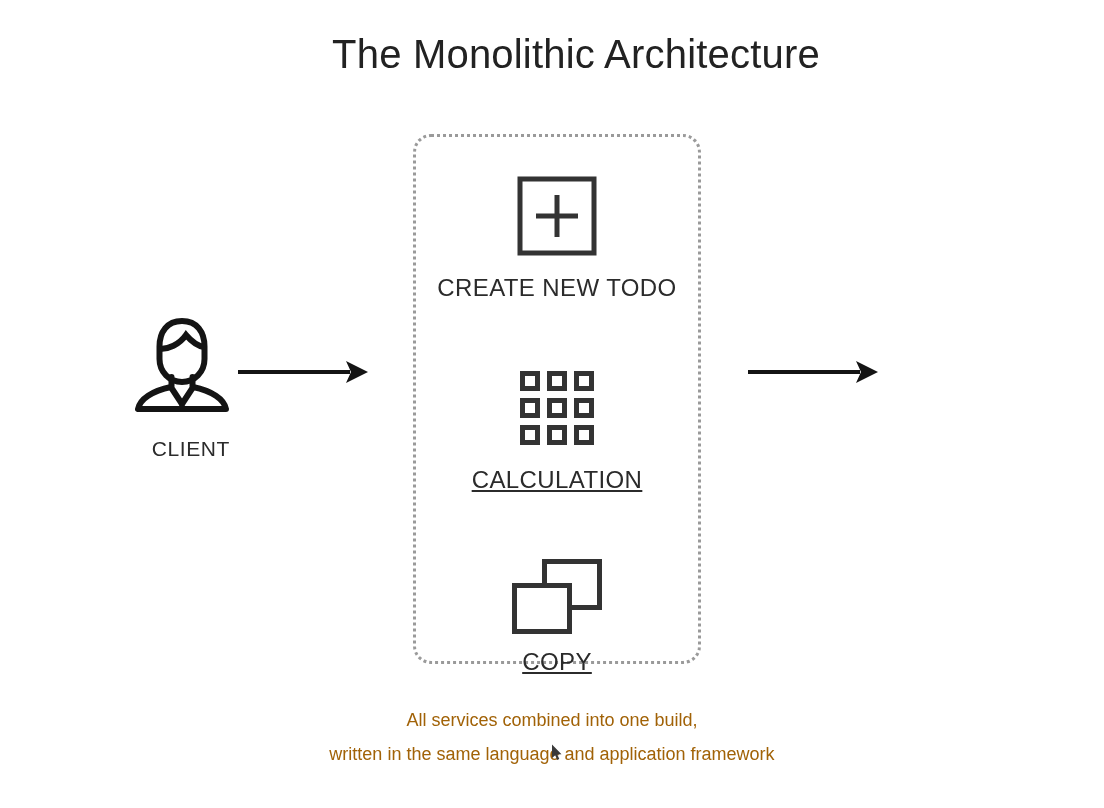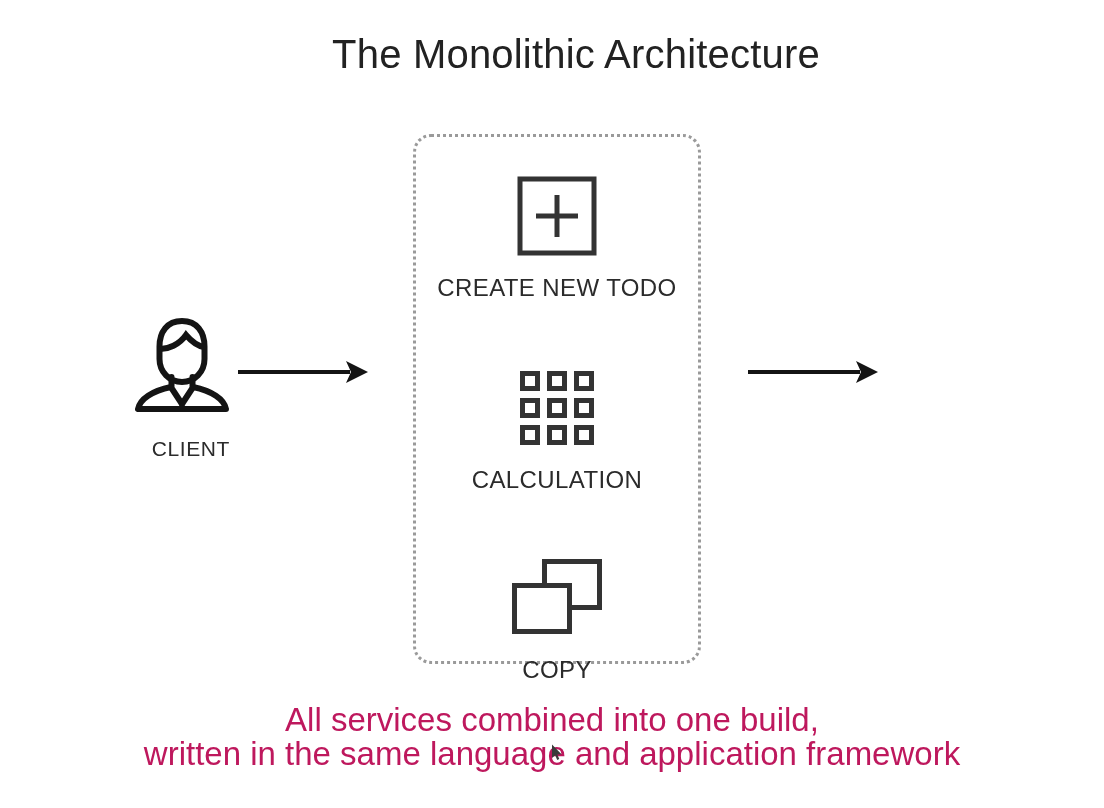--- a/index.html
+++ b/index.html
@@ -104,47 +104,47 @@
     justify-content: flex-start;
     padding-top: 33px;
   }
 
   .service {
     display: flex;
     flex-direction: column;
     align-items: center;
     width: 100%;
   }
-  .service + .service { margin-top: 60px; }
+  .service + .service { margin-top: 60px; text-decoration: underline; }
   .service .svc-icon {
     display: flex;
     align-items: center;
     justify-content: center;
     height: 92px;
   }
   .service .svc-label {
     margin-top: 12px;
     font-size: 24px;
     letter-spacing: 0.4px;
     color: #2b2b2b;
     white-space: nowrap;
   }
   #service-copy .svc-icon { height: 86px; }
-  #service-copy .svc-label { margin-top: 16px; }
+  #service-copy .svc-label { margin-top: 8px; }
 
   
   .caption {
     position: absolute;
     left: 0;
     top: 703px;
     width: 1104px;
     text-align: center;
-    font-size: 33px;
+    font-size: 18px;
     line-height: 34px;
-    color: #be185d;
+    color: #a16207;
   }
   .caption .caption-line { display: block; white-space: nowrap; }
 
   
   .cursor-artifact {
     position: absolute;
     left: 551px;
     top: 744px;
     width: 12px;
     height: 20px;

